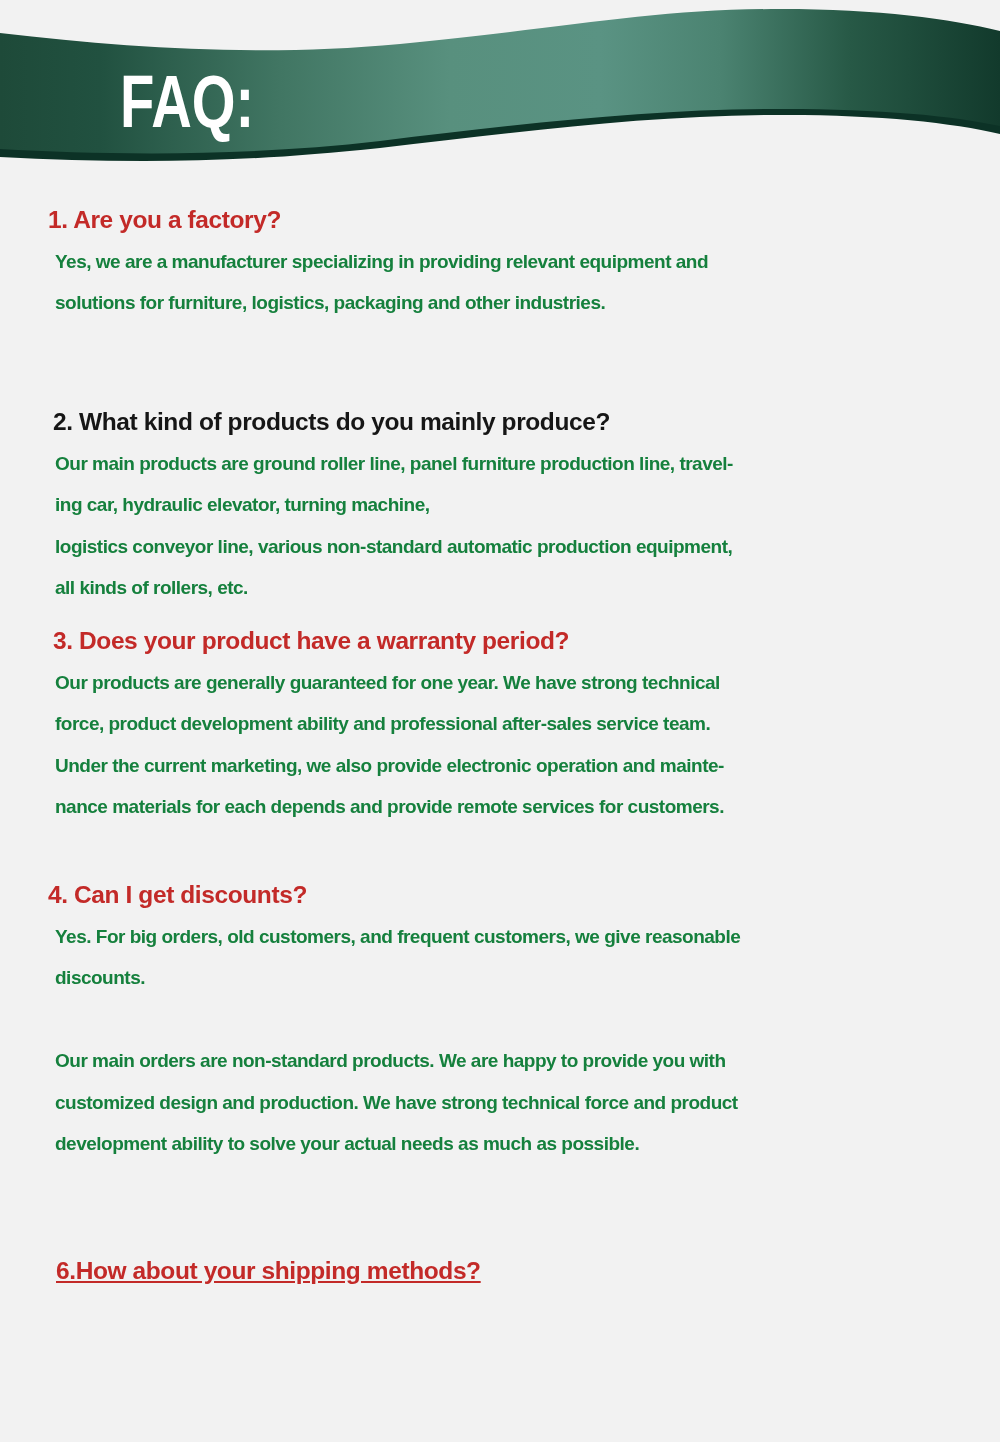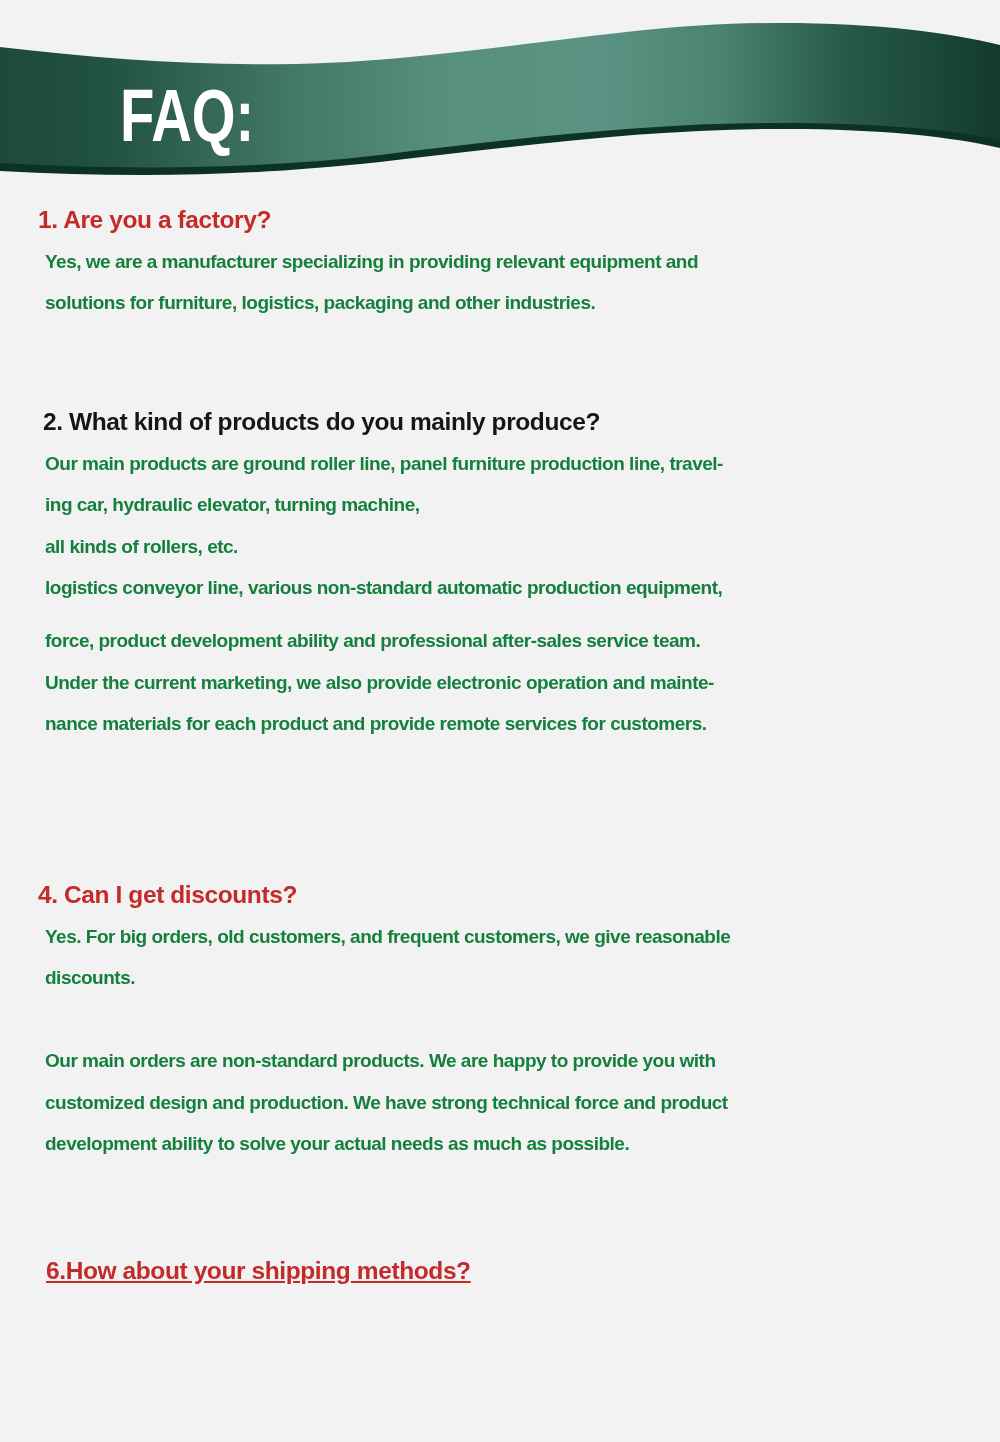--- a/index.html
+++ b/index.html
@@ -10,40 +10,40 @@
     overflow-x: hidden;
   }
   .page {
     position: relative;
     width: 1000px;
     height: 1442px;
     background: #f2f2f2;
   }
   .banner {
     position: absolute;
-    top: 14px; left: 0;
+    top: 0; left: 0;
     width: 1000px; height: 175px;
   }
   .banner svg { display: block; }
   .banner-title {
     position: absolute;
     left: 120px;
     top: 64px;
     font-size: 74px;
     line-height: 76px;
     font-weight: bold;
     color: #ffffff;
     letter-spacing: 0px;
     transform: scaleX(0.76);
     transform-origin: 0 0;
     white-space: nowrap;
   }
   .faq-section {
     position: absolute;
-    left: 38px;
+    left: 48px;
     width: 930px;
   }
   .question {
     font-size: 24.5px;
     line-height: 41.5px;
     font-weight: bold;
     color: #c32a28;
     letter-spacing: -0.4px;
     white-space: nowrap;
   }
@@ -107,28 +107,30 @@
   <div class="faq-section s0">
     <div class="question">1. Are you a factory?</div>
     <div class="answer-line">Yes, we are a manufacturer specializing in providing relevant equipment and</div>
     <div class="answer-line">solutions for furniture, logistics, packaging and other industries.</div>
   </div>
 
   <div class="faq-section s1">
     <div class="question q-dark ind-sm">2. What kind of products do you mainly produce?</div>
     <div class="answer-line">Our main products are ground roller line, panel furniture production line, travel-</div>
     <div class="answer-line">ing car, hydraulic elevator, turning machine,</div>
+    <div class="answer-line">logistics conveyor line, various non-standard automatic production equipment,</div>
     <div class="answer-line">all kinds of rollers, etc.</div>
-    <div class="answer-line">logistics conveyor line, various non-standard automatic production equipment,</div>
   </div>
 
   <div class="faq-section s2">
+    <div class="question ind-sm">3. Does your product have a warranty period?</div>
+    <div class="answer-line">Our products are generally guaranteed for one year. We have strong technical</div>
     <div class="answer-line">force, product development ability and professional after-sales service team.</div>
     <div class="answer-line">Under the current marketing, we also provide electronic operation and mainte-</div>
-    <div class="answer-line">nance materials for each product and provide remote services for customers.</div>
+    <div class="answer-line">nance materials for each depends and provide remote services for customers.</div>
   </div>
 
   <div class="faq-section s3">
     <div class="question">4. Can I get discounts?</div>
     <div class="answer-line">Yes. For big orders, old customers, and frequent customers, we give reasonable</div>
     <div class="answer-line">discounts.</div>
   </div>
 
   <div class="faq-section s4">
     <div class="answer-line">Our main orders are non-standard products. We are happy to provide you with</div>

